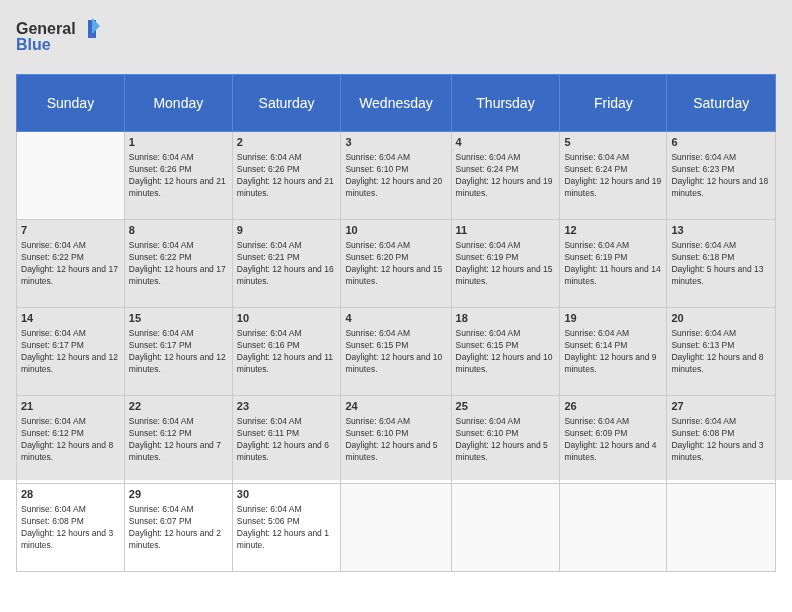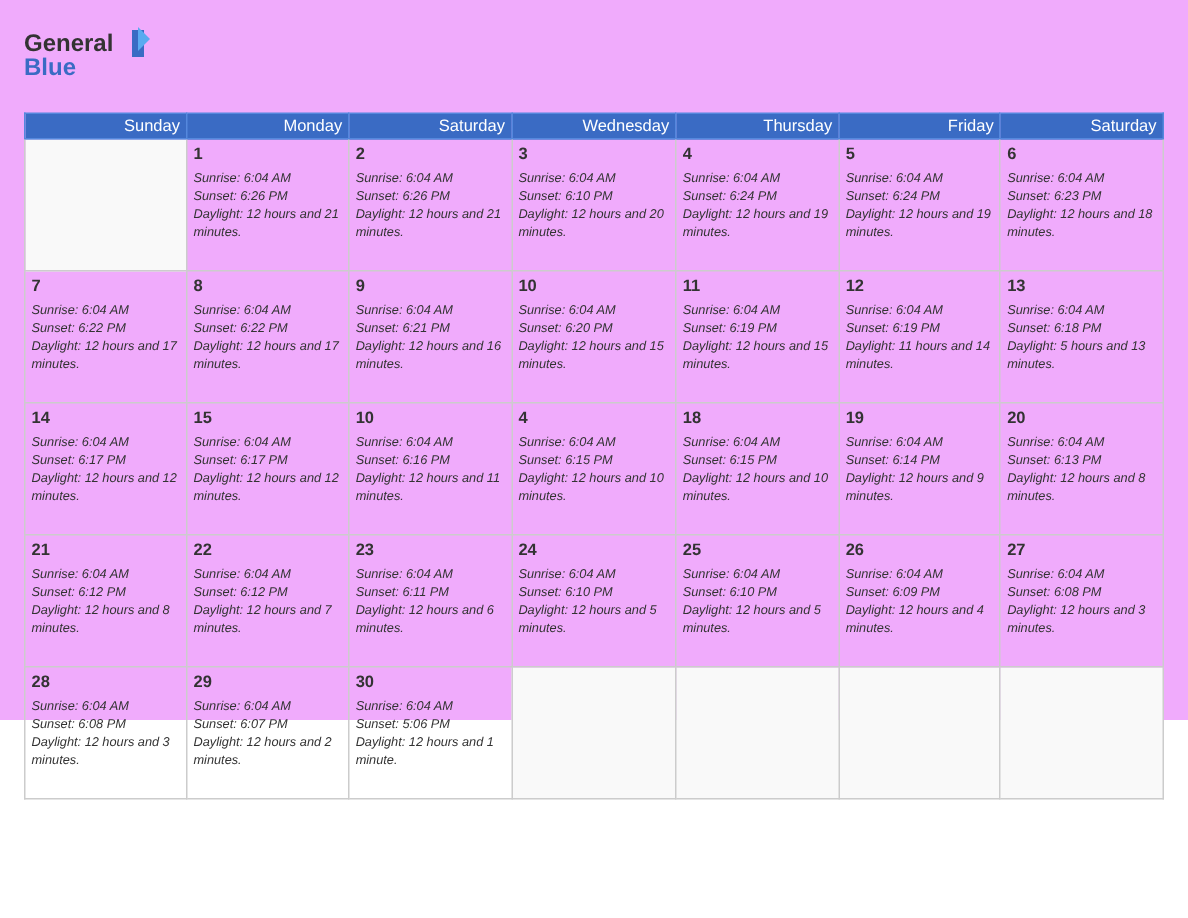--- a/index.html
+++ b/index.html
@@ -7,21 +7,21 @@
       font-family: Arial, sans-serif;
       background: #fff;
       width: 792px;
       height: 612px;
       overflow: hidden;
     }
     .page {
       width: 792px;
       height: 480px;
       padding: 16px;
-      background: #f0abfc;
+      background: #e5e5e5;
     }
     .header {
       display: flex;
       justify-content: space-between;
       align-items: flex-start;
       margin-bottom: 10px;
     }
     .logo {
       display: flex;
       align-items: center;
@@ -39,23 +39,23 @@
       color: #555;
     }
     .calendar {
       width: 100%;
       border-collapse: collapse;
       font-size: 9.5px;
     }
     .calendar thead tr th {
       background-color: #3a6bc4;
       color: #fff;
-      padding: 2px 4px;
-      text-align: right;
-      font-size: 11px;
+      padding: 20px 4px;
+      text-align: center;
+      font-size: 14px;
       font-weight: normal;
       border: 1px solid #5588dd;
     }
     .calendar tbody tr td {
       border: 1px solid #ccc;
       vertical-align: top;
       padding: 3px 4px;
       width: 113px;
       min-height: 70px;
       height: 88px;
@@ -67,21 +67,20 @@
     }
     .day-num {
       font-size: 11px;
       font-weight: bold;
       display: block;
       margin-bottom: 2px;
     }
     .day-info {
       font-size: 8.5px;
       color: #333;
-      font-style: italic;
     }
   </style>
 </head>
 <body>
 
 <div class="page">
   <div class="header">
     <div class="logo">
       <div>
         <svg width="90" height="44" viewBox="0 0 90 44">

